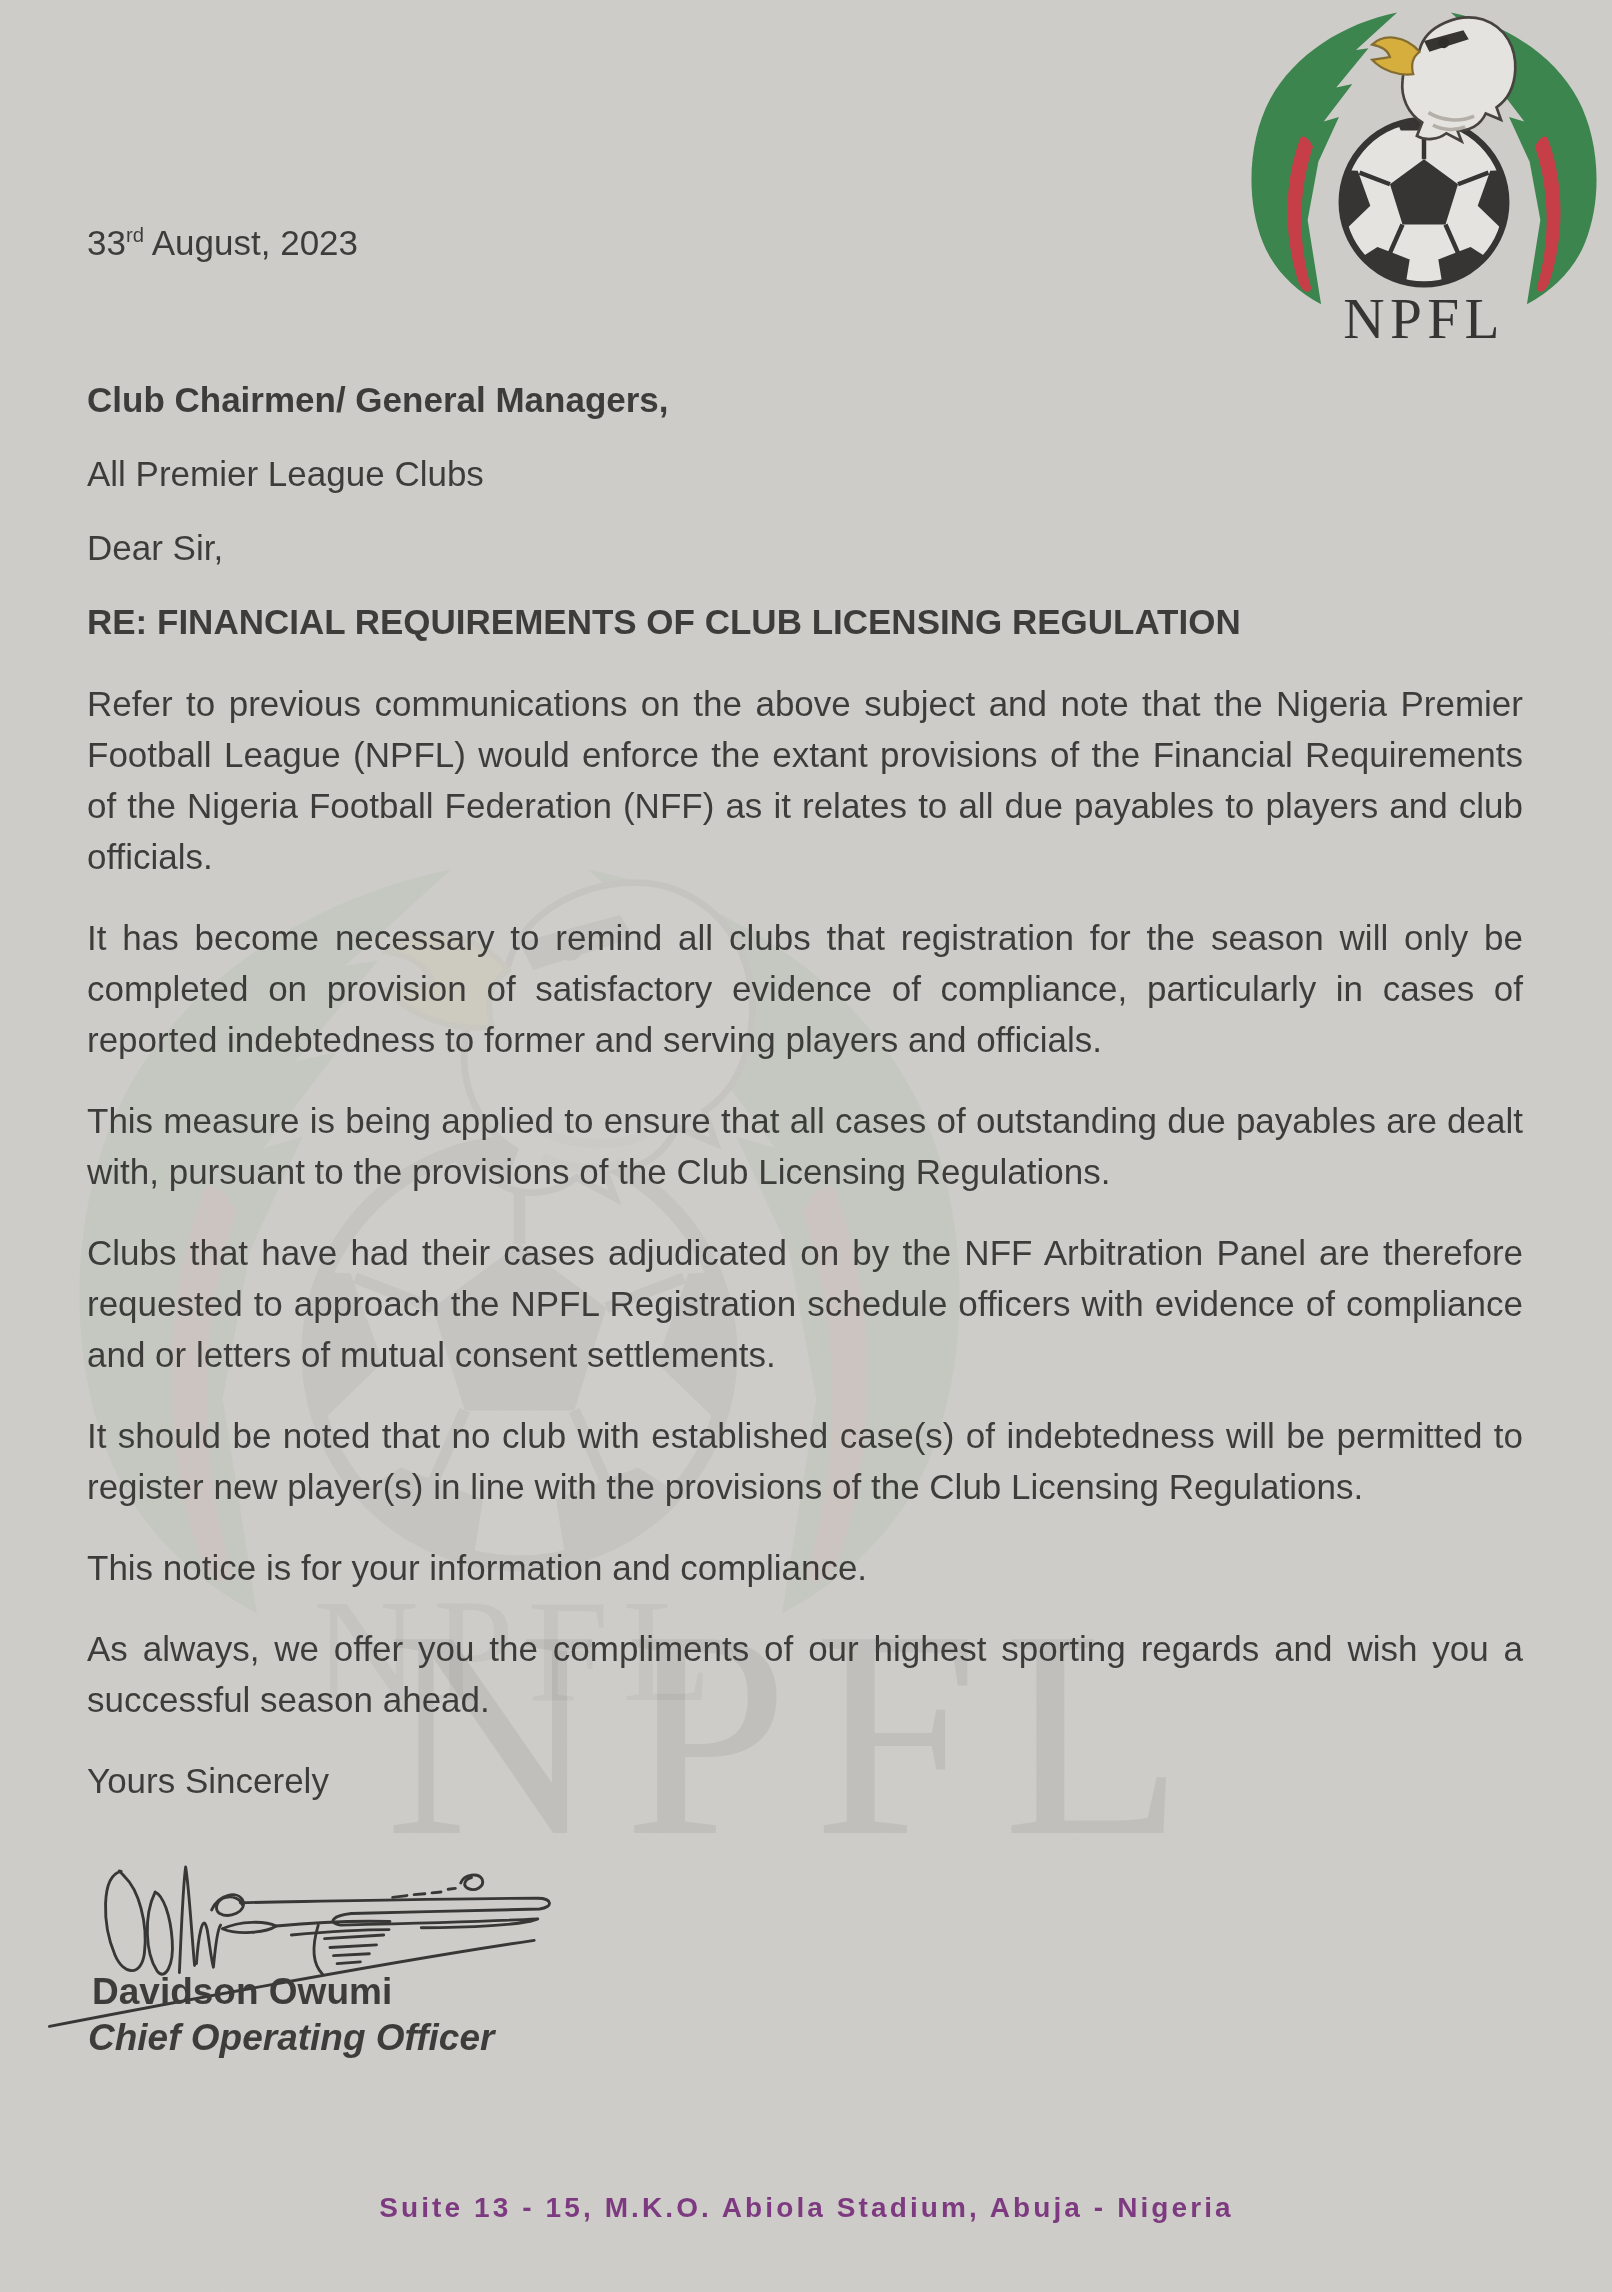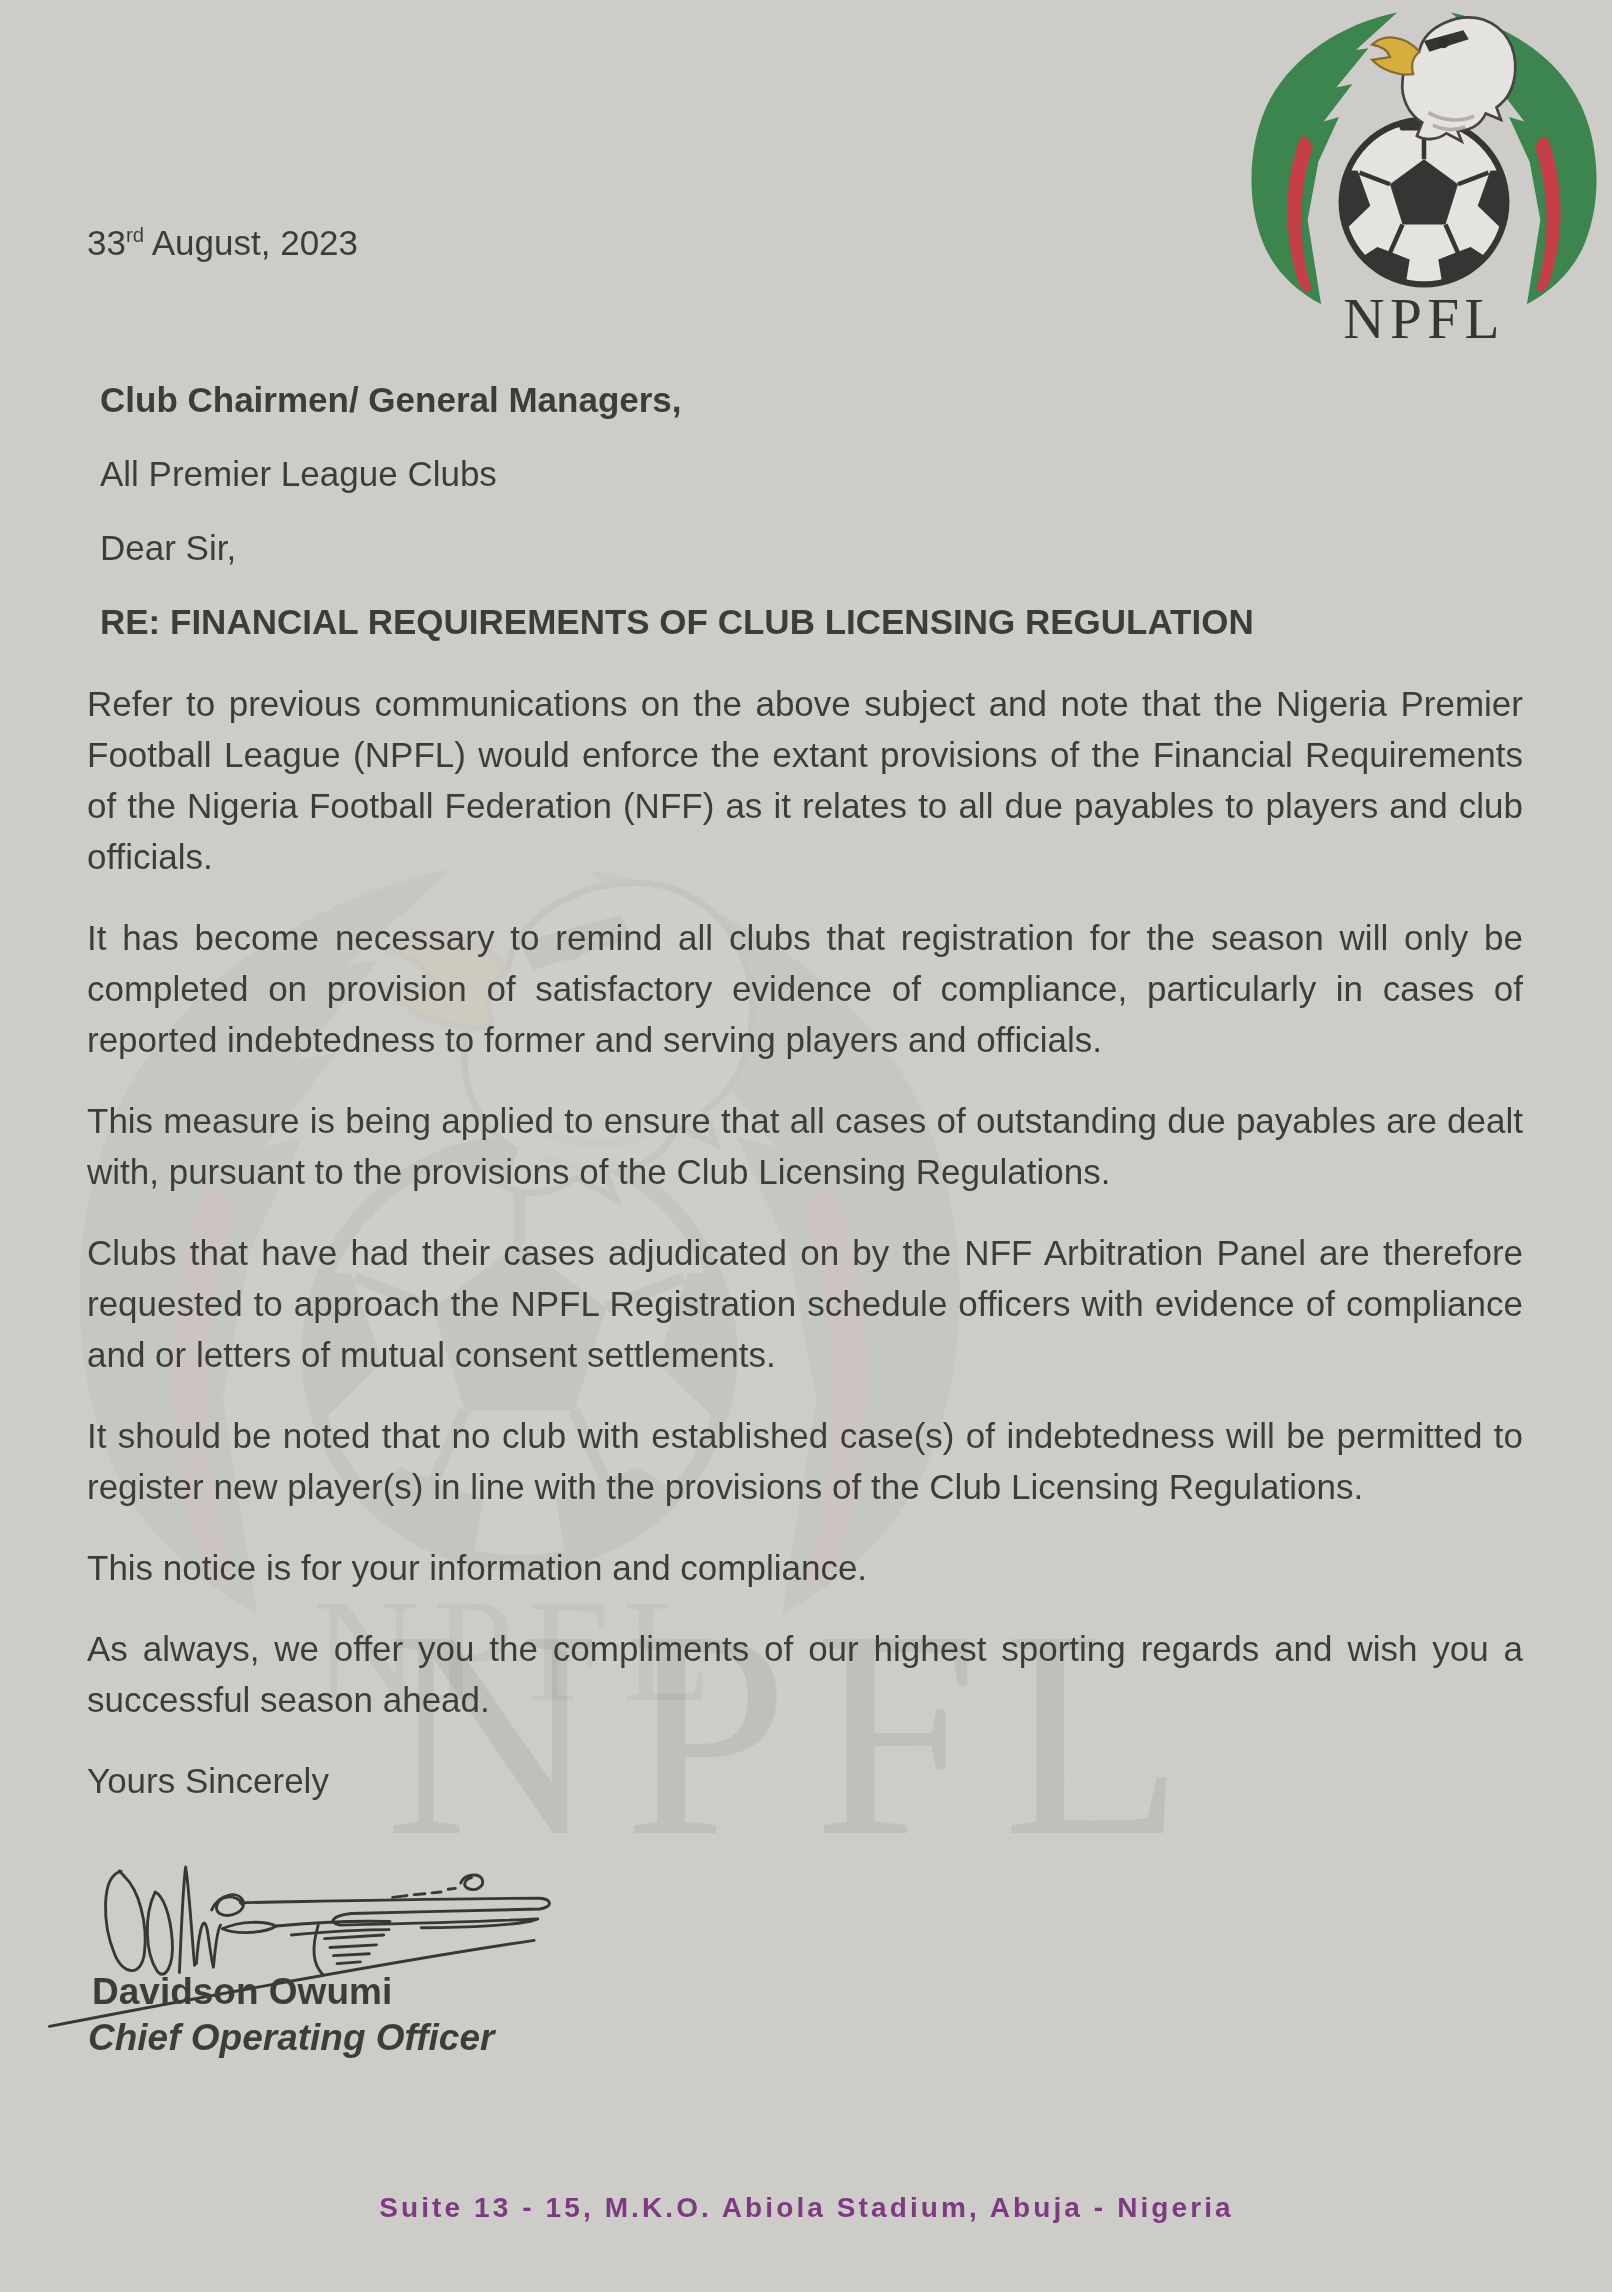--- a/index.html
+++ b/index.html
@@ -20,21 +20,21 @@
   .watermark-logo{position:absolute;left:63px;top:851px;width:913px;height:902px;opacity:.05;z-index:1;}
   .watermark-logo svg{width:100%;height:100%;}
   .watermark-text{
     position:absolute;left:385px;top:1585px;z-index:1;
     font-family:"Liberation Serif",serif;
     font-size:296px;line-height:1;letter-spacing:25px;
     color:#59524a;opacity:.12;
   }
   
   .header-block{position:absolute;left:87px;right:90px;top:217px;z-index:2;}
-  .header-block p{font-size:35px;line-height:51px;margin:0 13px 23px;}
+  .header-block p{font-size:35px;line-height:51px;margin:0 0 23px;}
   .date{margin:0 0 106px !important;}
   .date sup{font-size:.58em;vertical-align:super;line-height:0;}
   .recipient1{font-weight:700;}
   .subject{font-weight:700;}
   .body-block{position:absolute;left:87px;right:90px;top:678px;z-index:2;}
   .body-block p{font-size:35px;line-height:51px;margin:0 0 30px;text-align:justify;}
   .body-block p.closing{text-align:left;}
   
   .signature{position:absolute;left:36px;top:1840px;width:681px;height:224px;z-index:2;}
   .sig-name{position:absolute;left:88px;top:1967px;font-size:37px;font-weight:700;margin:4px;z-index:2;}

